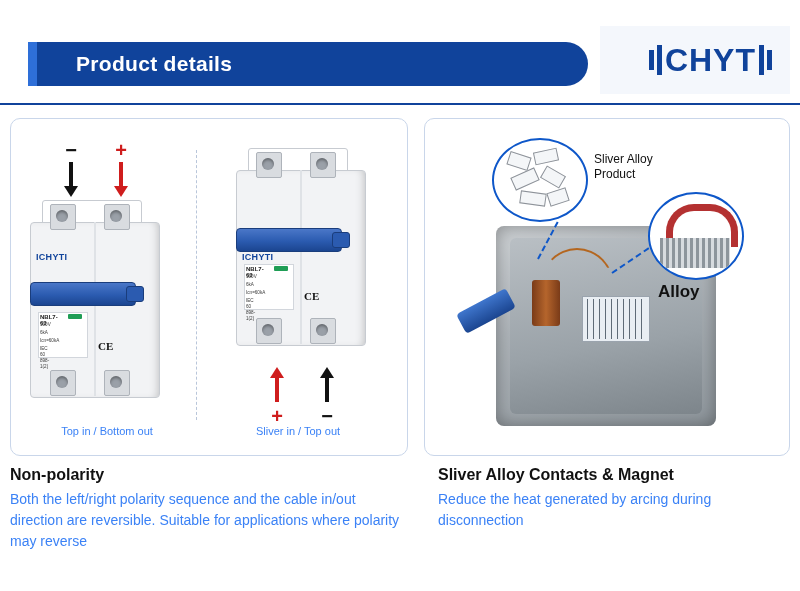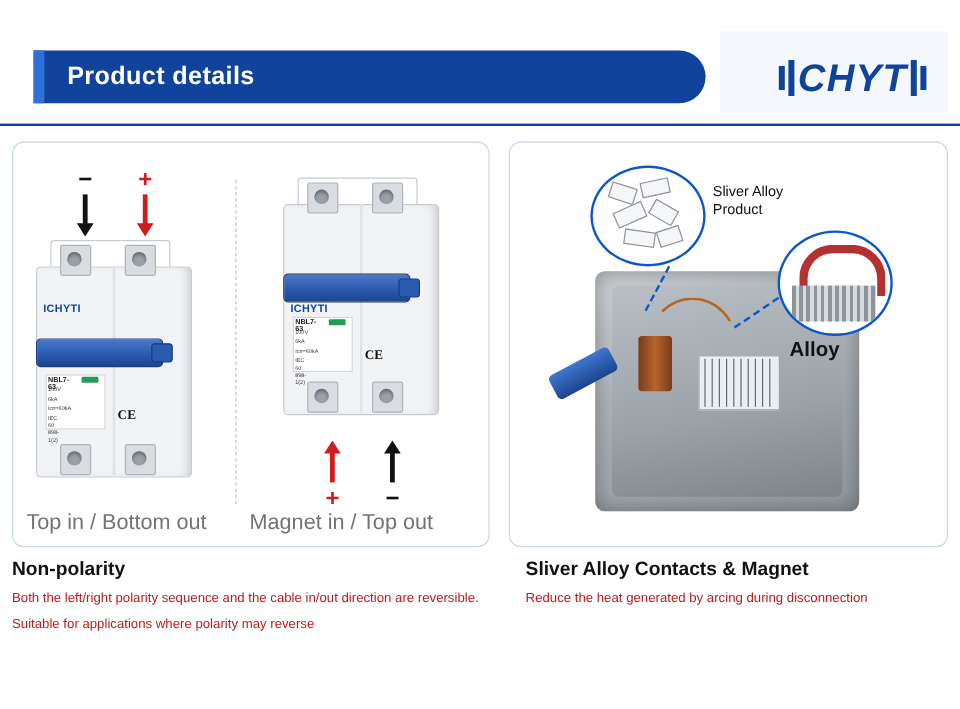--- a/index.html
+++ b/index.html
@@ -33,21 +33,21 @@
   }
   .header-accent {
     position: absolute;
     left: 28px; top: 42px;
     width: 9px;
     height: 44px;
     background: #2e6fd8;
   }
   .header-title {
     position: absolute;
-    left: 56px; top: 52px;
+    left: 76px; top: 52px;
     color: #ffffff;
     font-size: 21px;
     font-weight: bold;
     letter-spacing: 0.3px;
   }
   .header-rule {
     position: absolute;
     left: 0; top: 103px;
     width: 800px;
     height: 2px;
@@ -59,23 +59,22 @@
     position: absolute;
     right: 10px; top: 26px;
     width: 190px;
     height: 68px;
     background: #f4f7fc;
   }
   .logo-wrap {
     position: absolute;
     right: 28px; top: 40px;
     display: flex;
-    align-items: flex-end;
+    align-items: center;
     height: 40px;
-    font-style: italic;
   }
   .logo-bars {
     display: inline-flex;
     align-items: center;
     height: 30px;
   }
   .logo-bars i {
     display: inline-block;
     width: 5px;
     height: 30px;
@@ -106,22 +105,23 @@
   .divider-v {
     position: absolute;
     left: 196px; top: 150px;
     width: 1px; height: 270px;
     border-left: 1px dashed #b9c6da;
   }
 
   
   .cap {
     position: absolute;
-    font-size: 18px;
-    color: #737373;
+    font-size: 11px;
+    color: #3b82f6;
+    text-align: center;
   }
   .cap-left  { left: 22px;  top: 425px; width: 170px; }
   .cap-right { left: 208px; top: 425px; width: 180px; }
 
   
   .breaker {
     position: absolute;
   }
   .brk-body {
     position: absolute;
@@ -347,22 +347,22 @@
 
   
   .blk-title {
     position: absolute;
     font-size: 16px;
     font-weight: bold;
     color: #111111;
   }
   .blk-body {
     position: absolute;
-    font-size: 11px;
-    color: #b91c1c;
+    font-size: 14px;
+    color: #3b82f6;
     line-height: 21px;
   }
   .t1 { left: 10px;  top: 466px; }
   .b1 { left: 10px;  top: 489px; width: 400px; }
   .t2 { left: 438px; top: 466px; }
   .b2 { left: 438px; top: 489px; width: 352px; }
 </style>
 </head>
 <body>
 
@@ -461,21 +461,21 @@
     <div class="sign plus" style="margin-top:6px;">+</div>
   </div>
   <div class="arrow-col" style="left:314px; top:362px; width:26px;">
     <div class="arrow up blk" style="height:36px;">
       <span class="shaft"></span>
         <span class="head"></span>
     </div>
     <div class="sign minus" style="margin-top:6px;">−</div>
   </div>
 </div>
-<div class="cap cap-right">Magnet in / Top out</div>
+<div class="cap cap-right">Sliver in / Top out</div>
 
 <div class="panel panel-right"></div>
 
 <div class="photo">
 
   <div class="mech">
     <div class="inner"></div>
   </div>
   <div class="coil"></div>
   <div class="contactsgrid">

